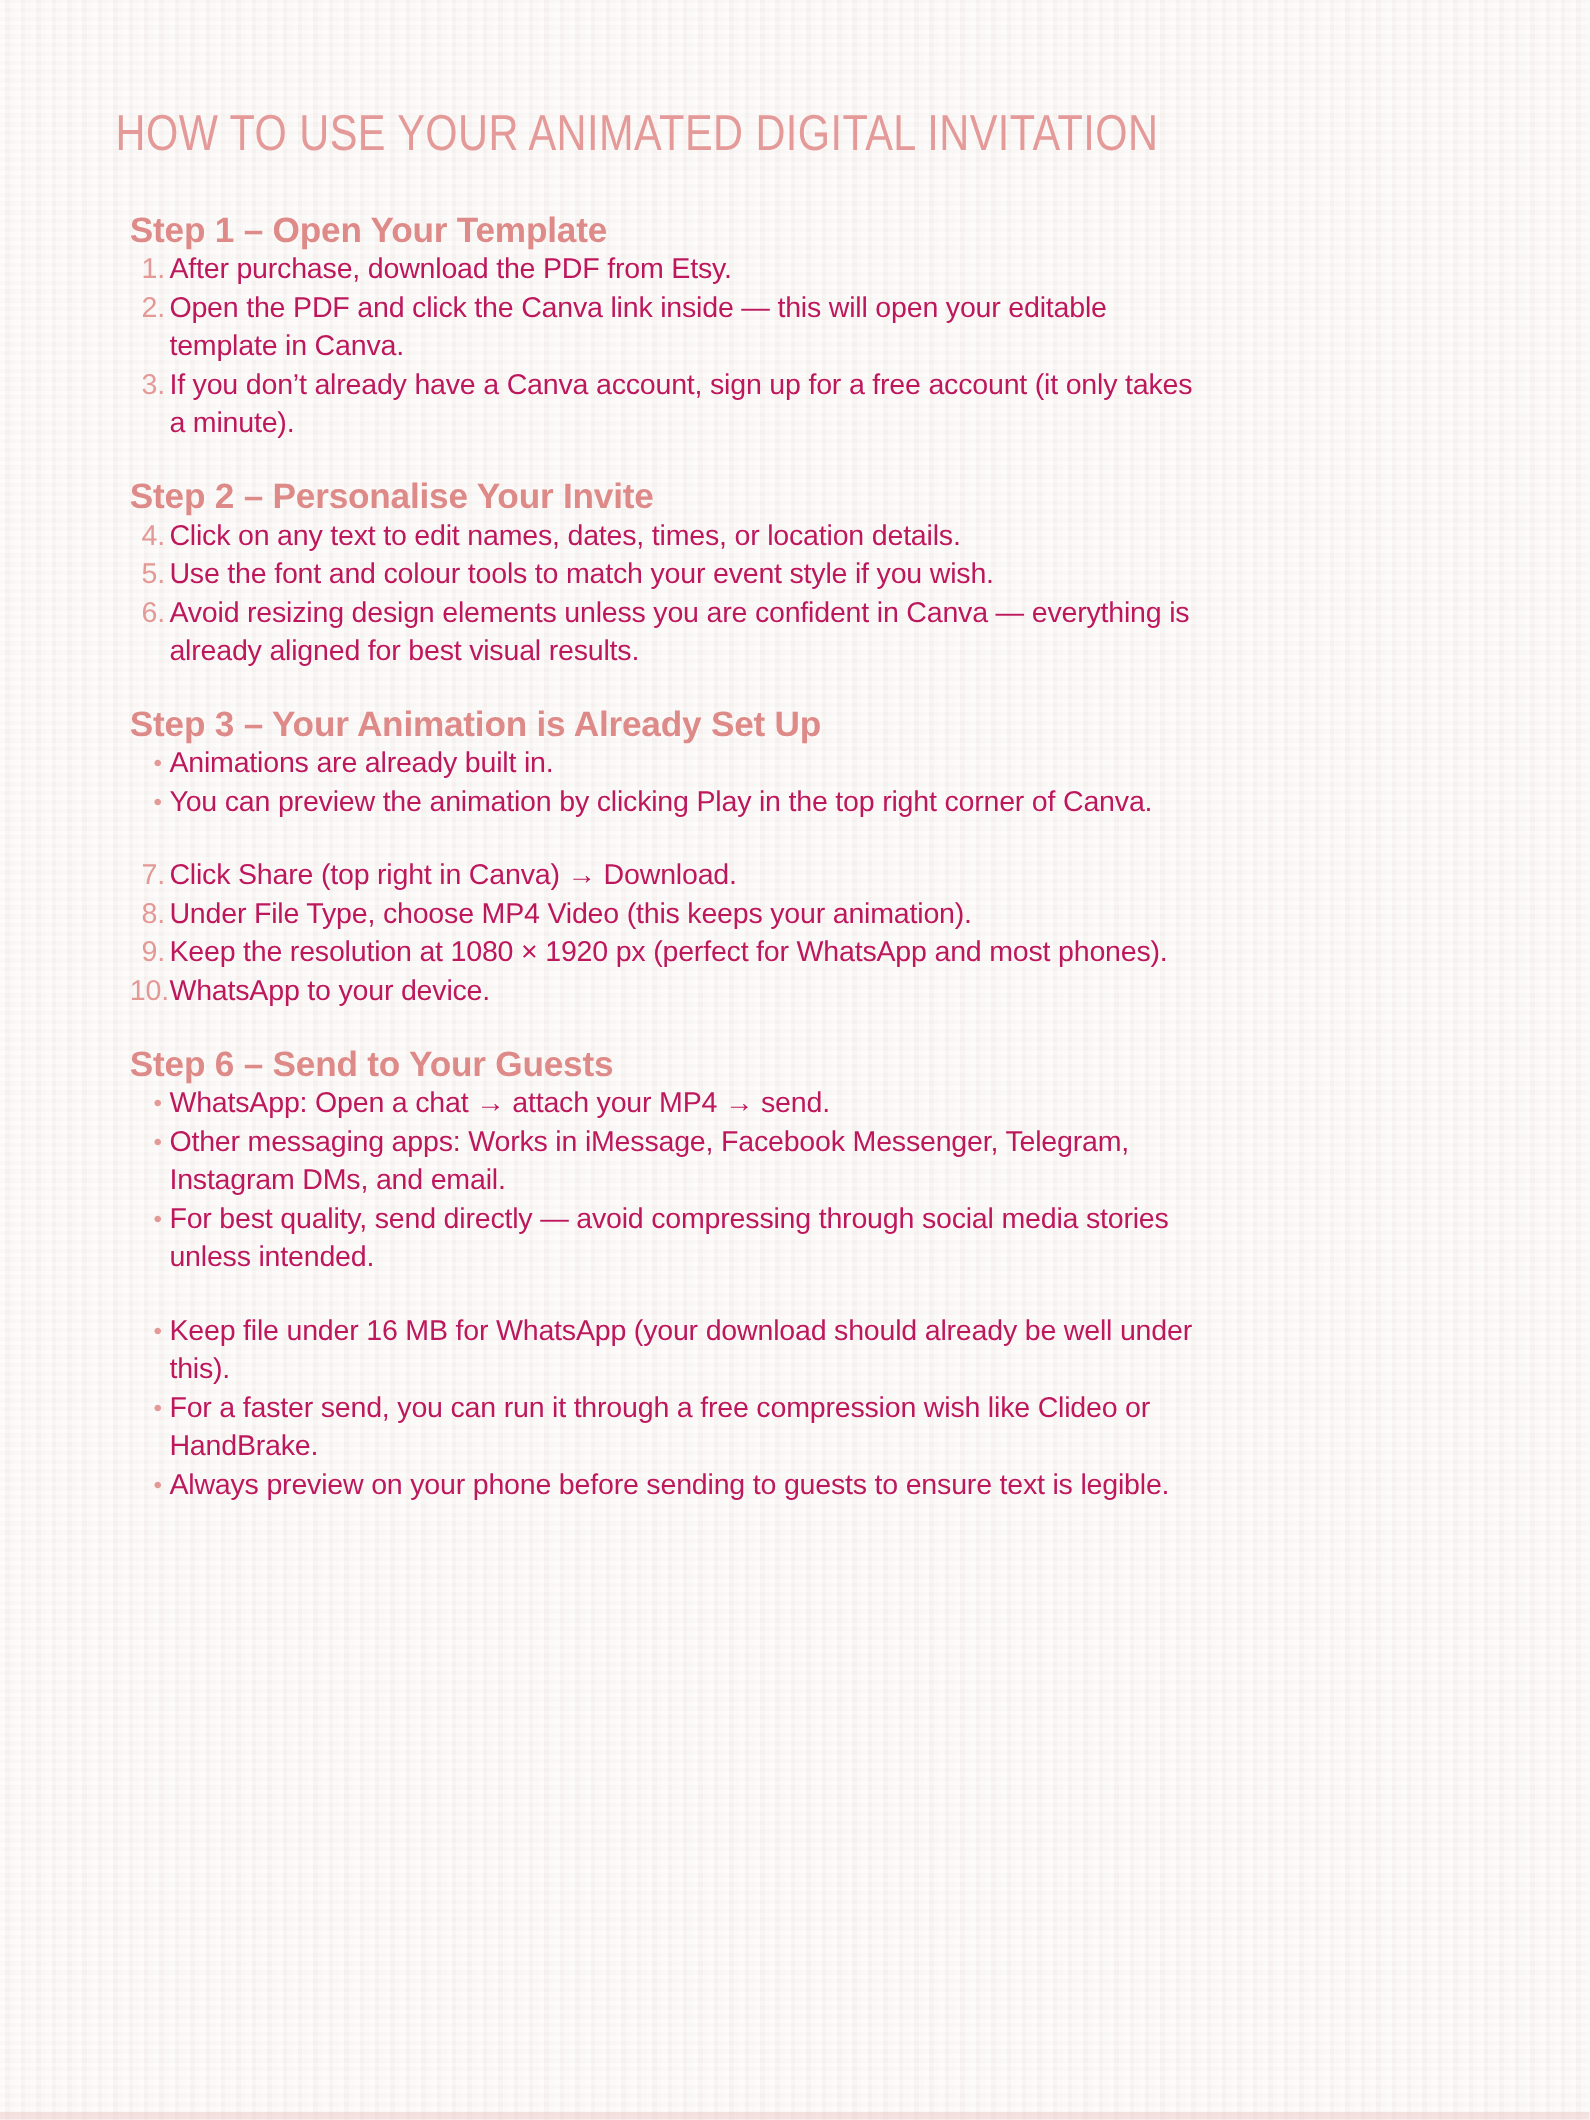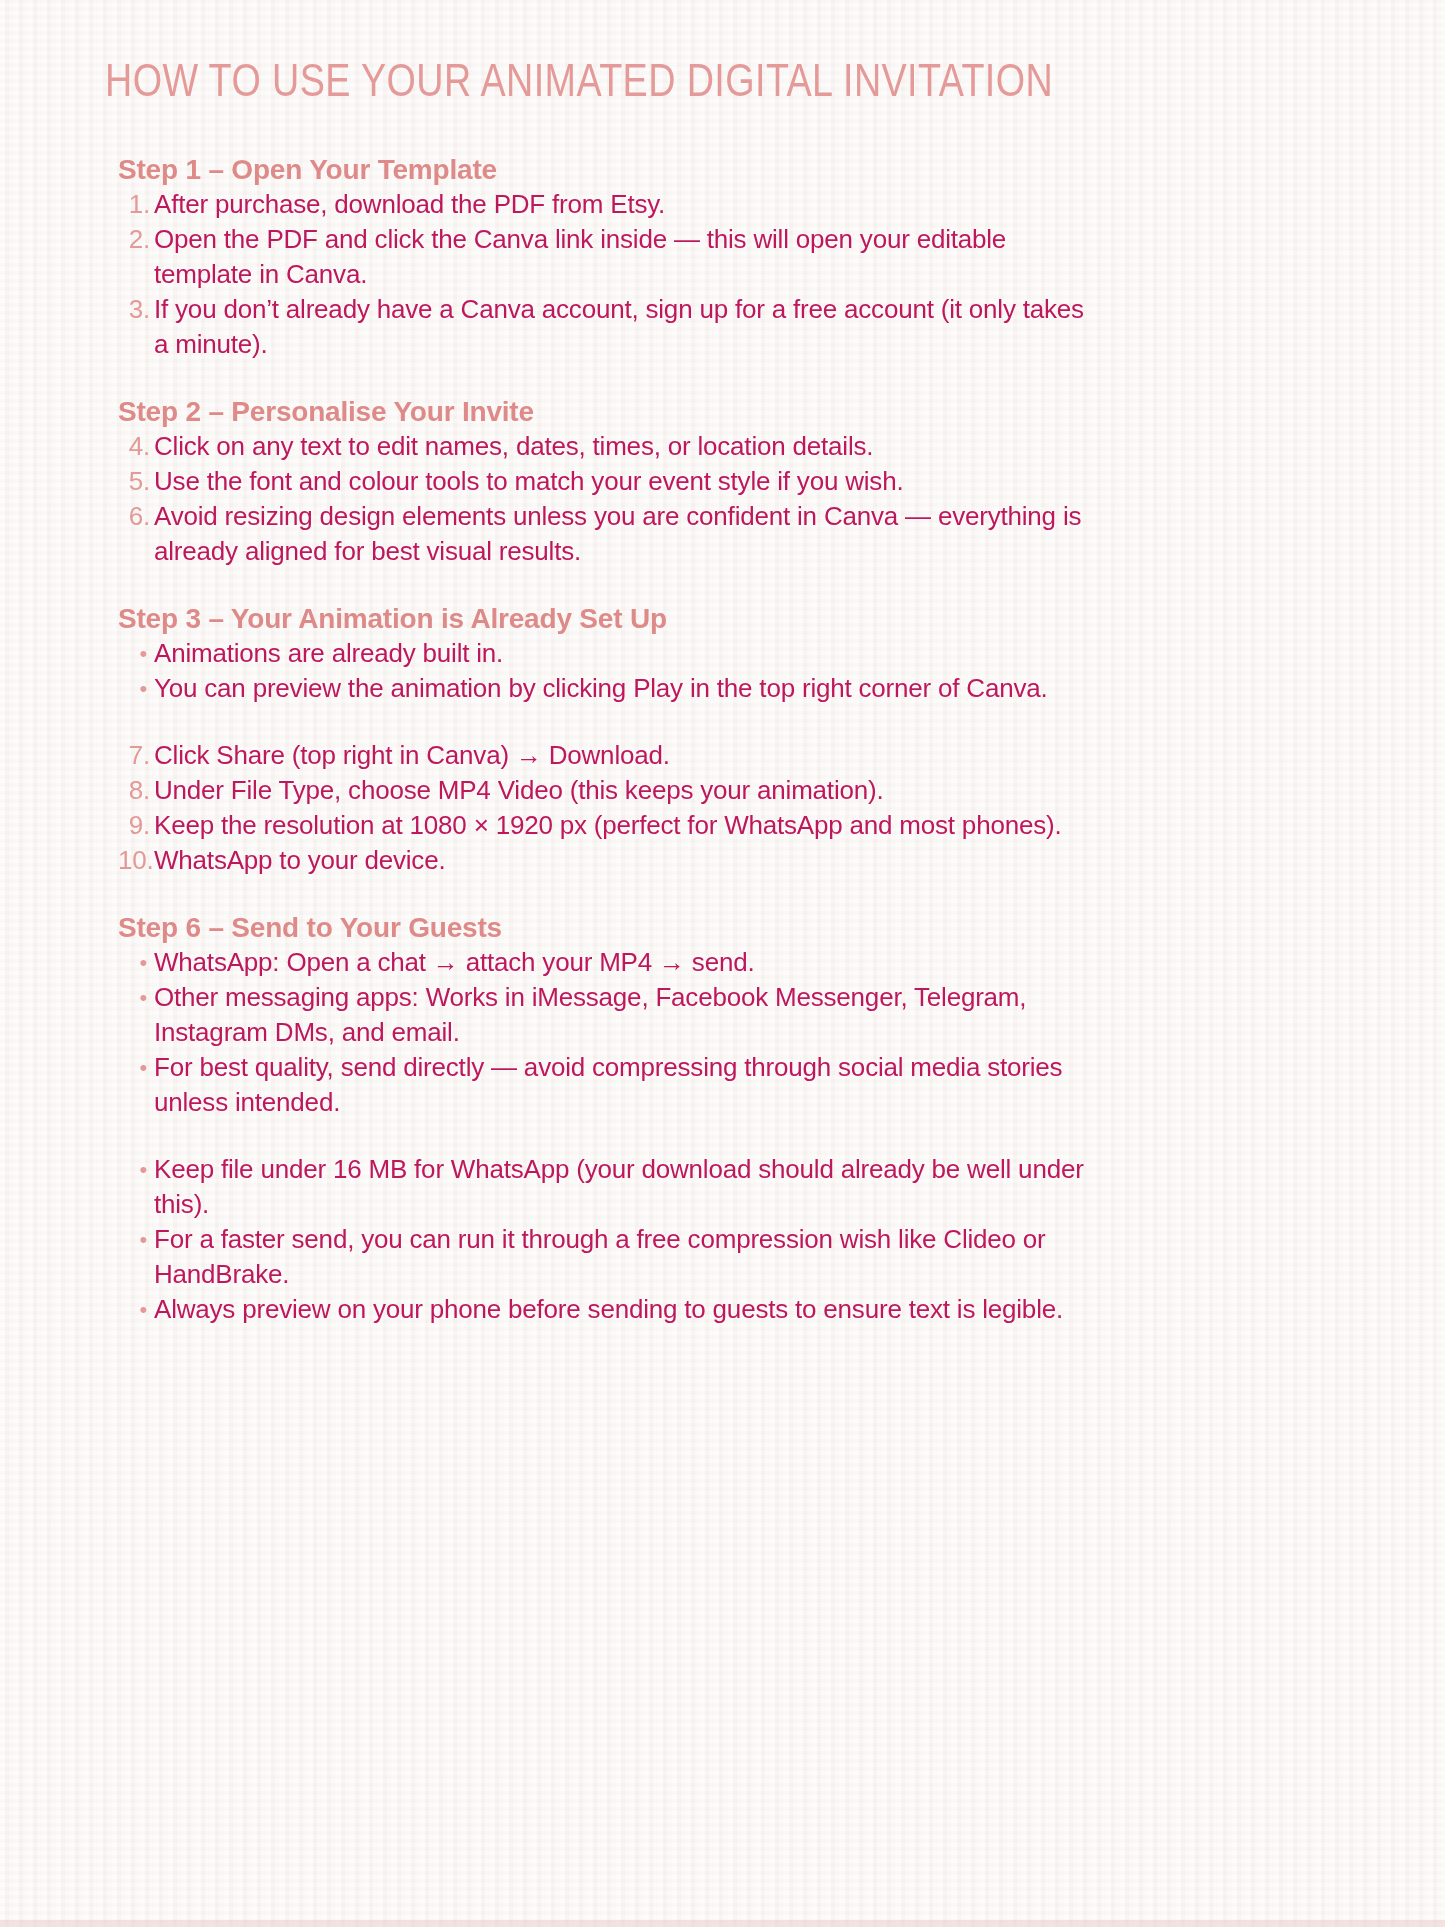--- a/index.html
+++ b/index.html
@@ -17,42 +17,42 @@
       repeating-linear-gradient(90deg,
         rgba(255,255,255,0.50) 0px, rgba(255,255,255,0.50) 5px,
         rgba(238,230,226,0.14) 5px, rgba(238,230,226,0.14) 9px,
         rgba(255,255,255,0.30) 9px, rgba(255,255,255,0.30) 14px),
       repeating-linear-gradient(0deg,
         rgba(255,255,255,0.35) 0px, rgba(255,255,255,0.35) 4px,
         rgba(240,231,227,0.12) 4px, rgba(240,231,227,0.12) 8px);
   }
   .doc {
     position: relative;
-    padding-top: 56px;
+    padding-top: 96px;
     box-sizing: border-box;
     width: 100%;
     height: 100%;
   }
   .page-title {
     margin: 0 0 48px 105px;
     font-size: 46px;
     line-height: 48px;
     font-weight: 400;
     color: #e49a98;
     letter-spacing: 0.5px;
     white-space: nowrap;
     transform: scaleX(0.82);
     transform-origin: left center;
   }
   .section {
     margin: 0 110px 32px 118px;
   }
   .section-heading {
     margin: 0;
-    font-size: 28px;
+    font-size: 32px;
     line-height: 35px;
     font-weight: 700;
     color: #dd8a88;
     letter-spacing: -0.2px;
   }
   .list {
     margin: 0;
   }
   .list-item {
     display: flex;

